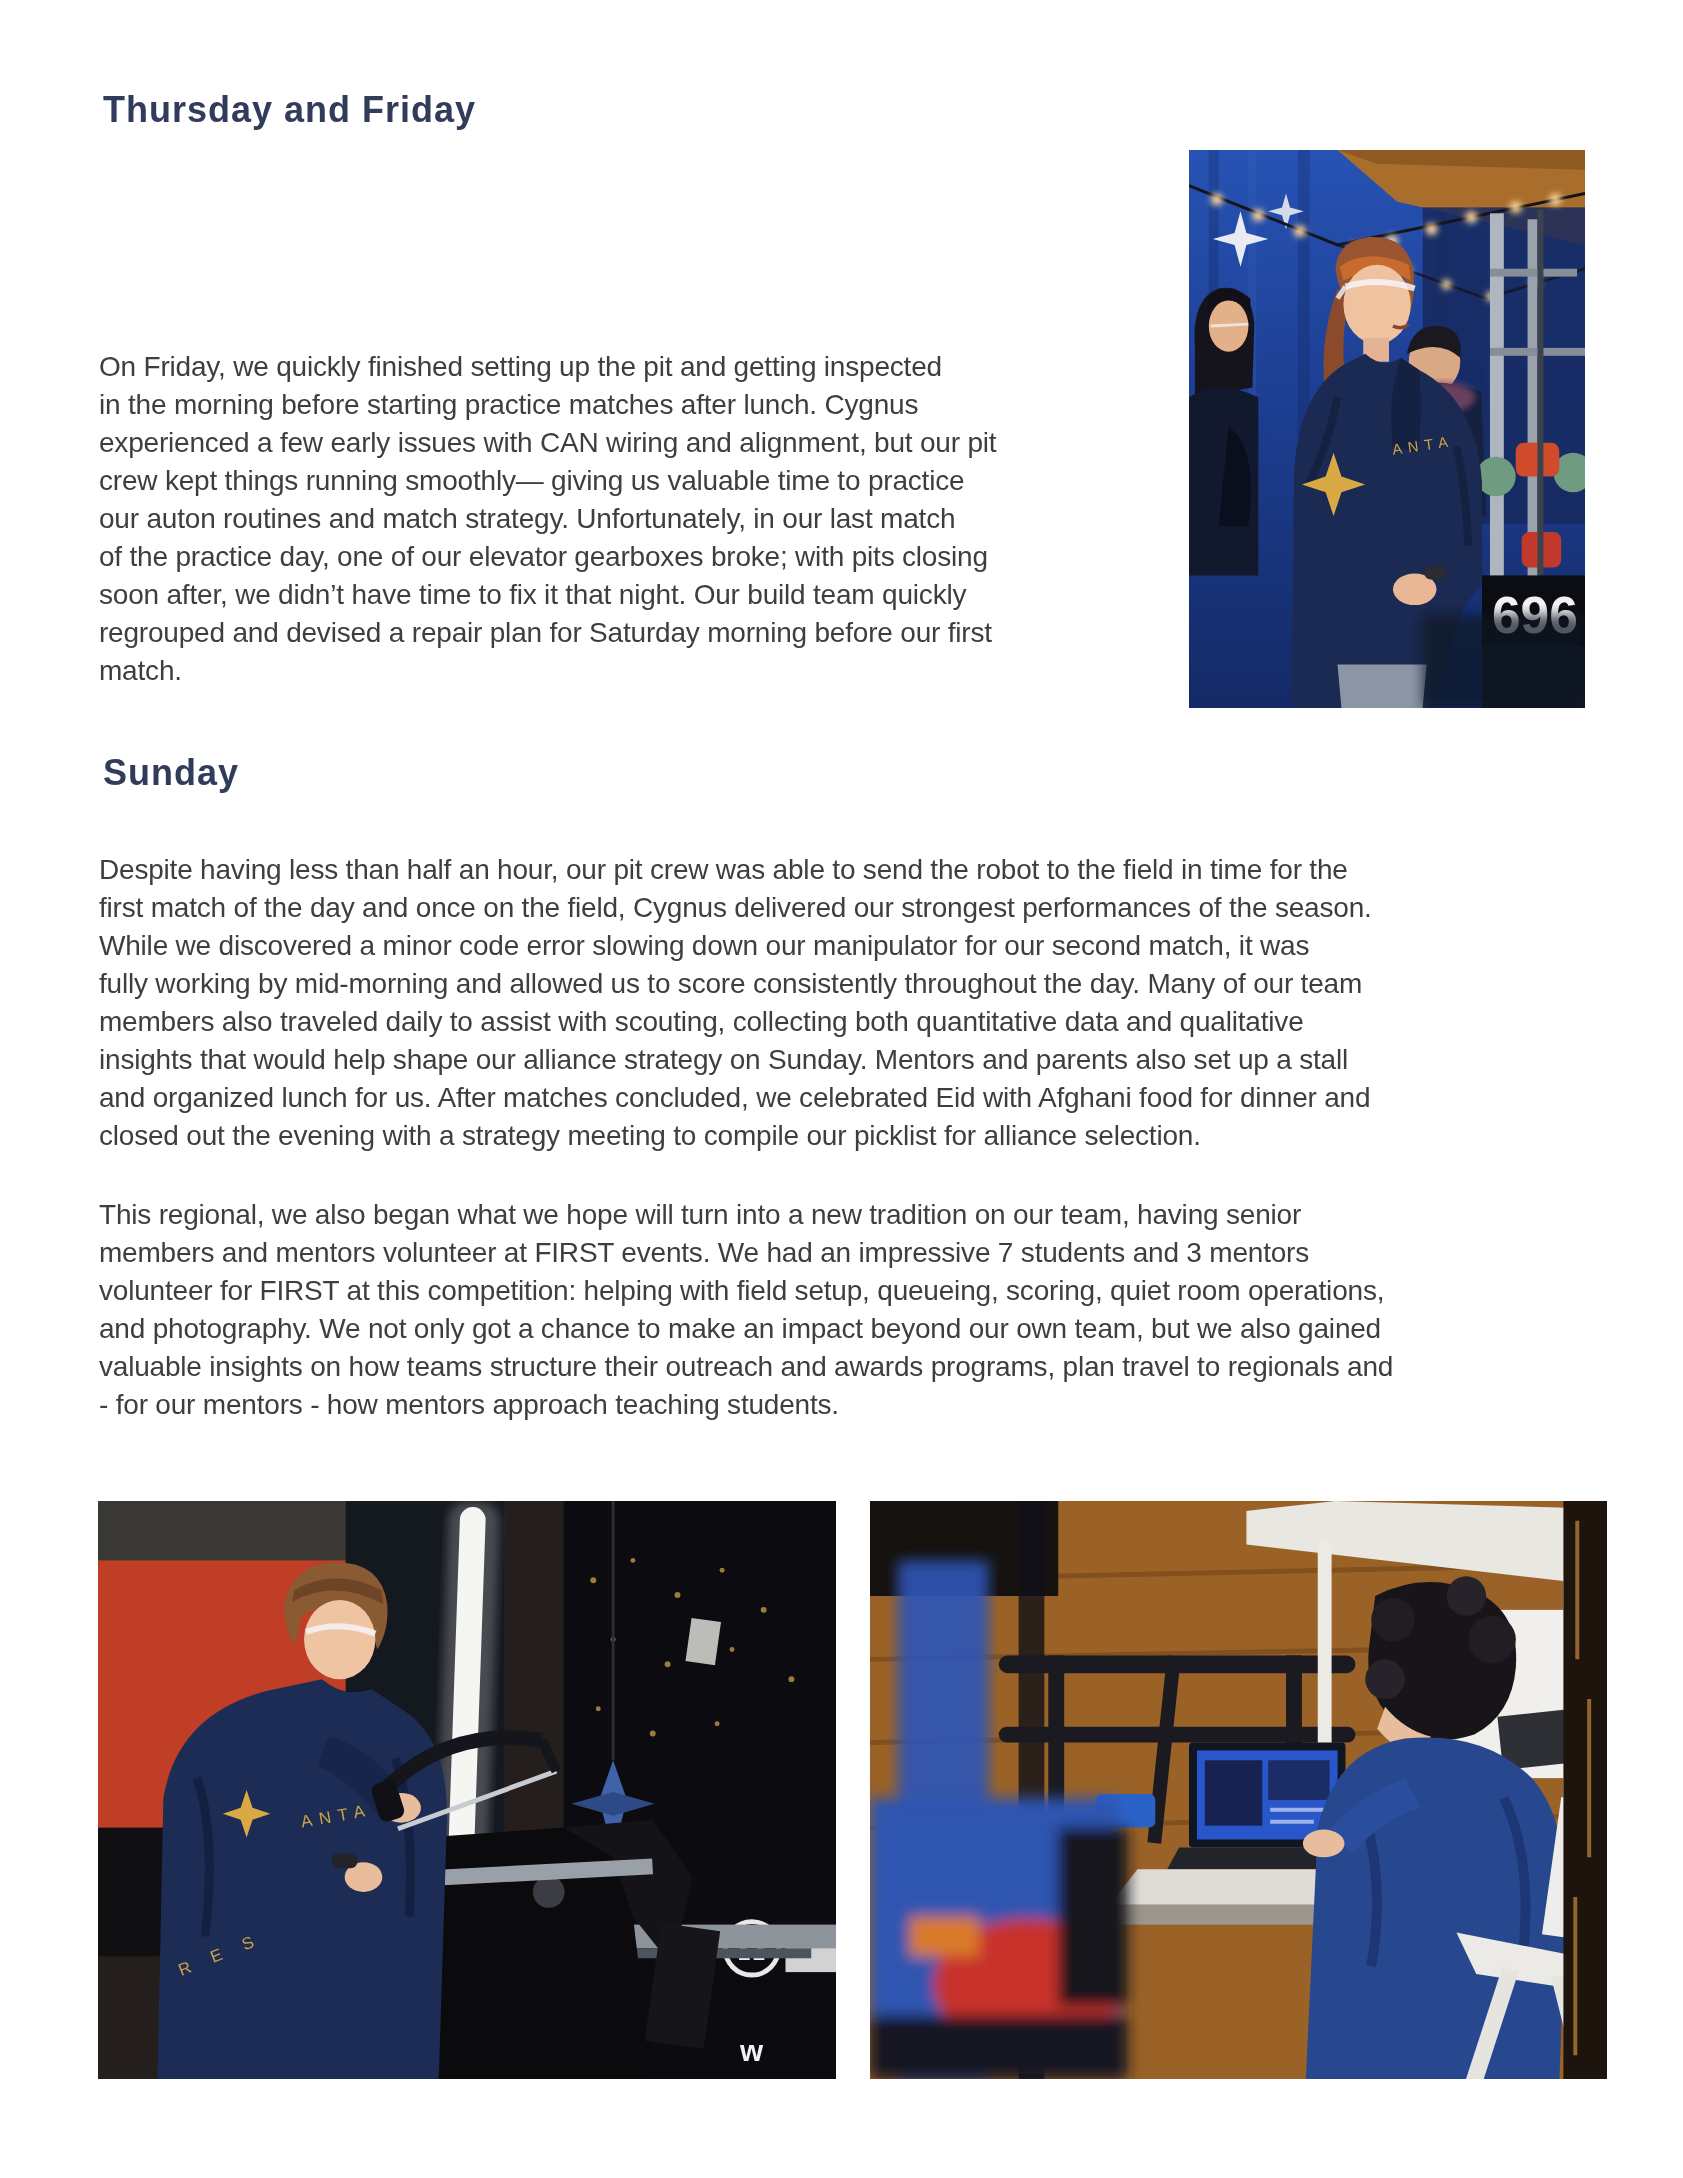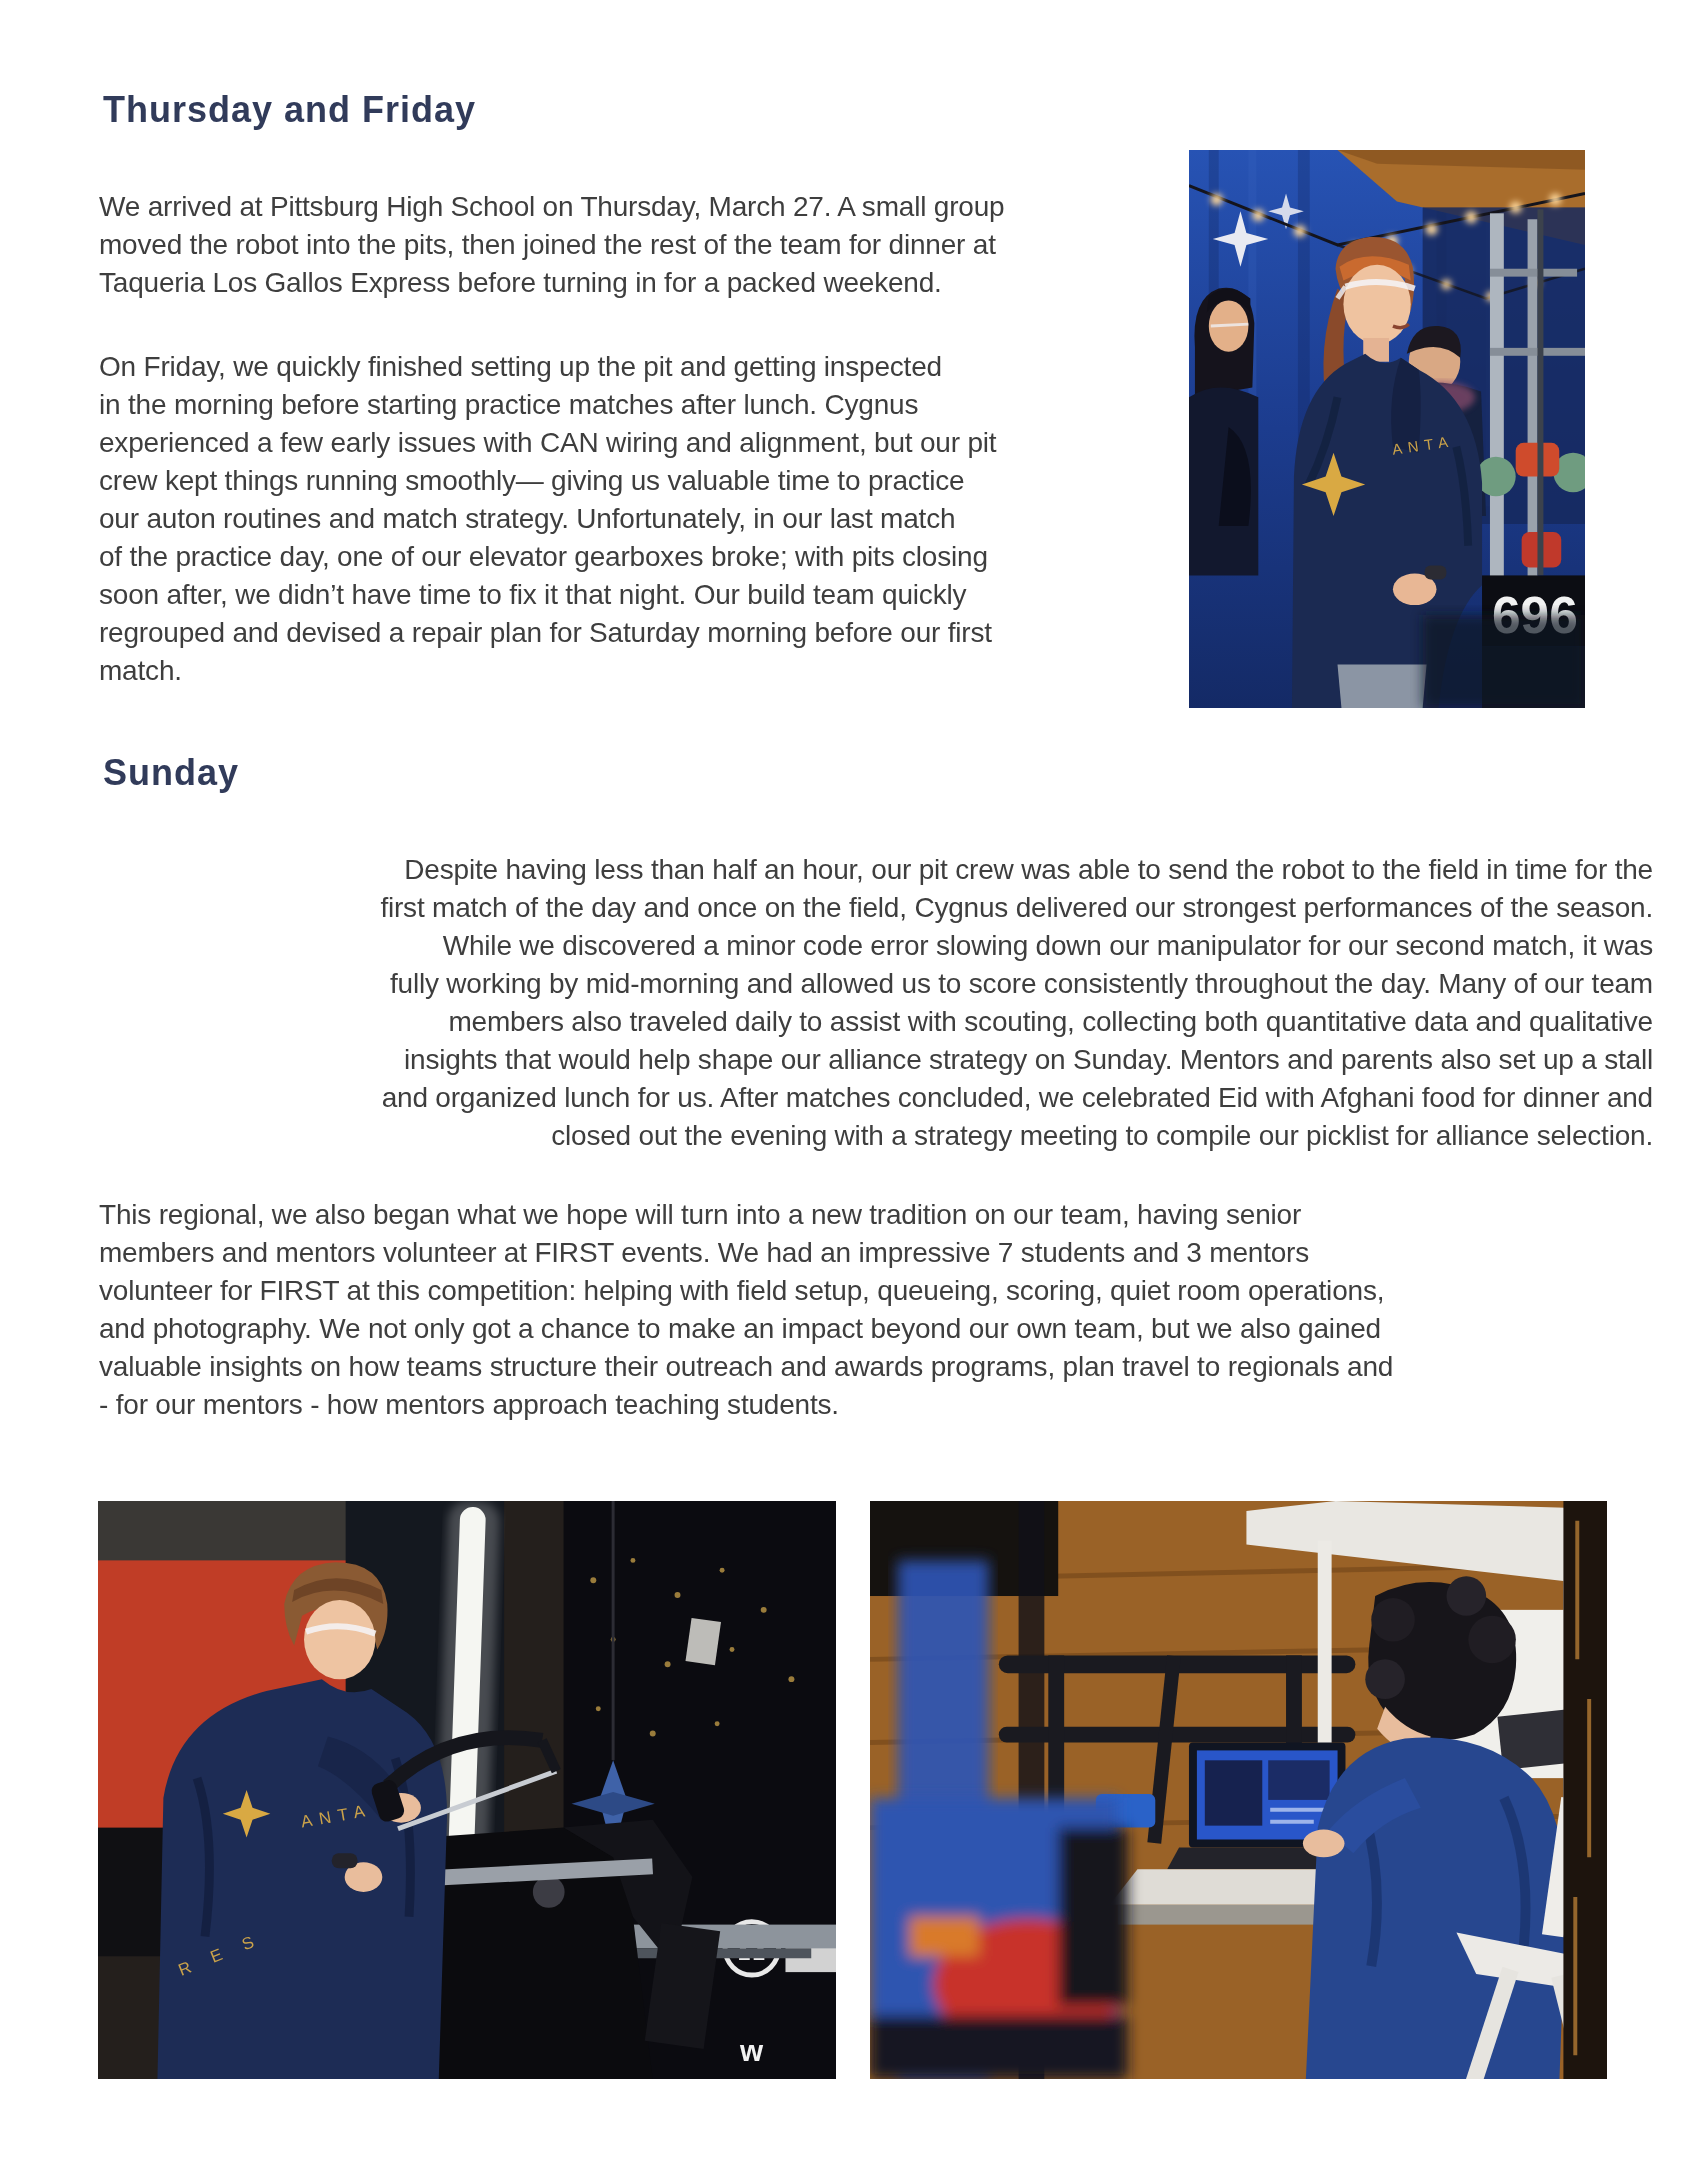--- a/index.html
+++ b/index.html
@@ -15,40 +15,37 @@
   #heading-thursday{top:85px;}
   #heading-saturday{top:748px;}
   .body-par{
     position:absolute;left:99px;margin:0;
     font-size:28px;line-height:38px;letter-spacing:-0.2px;
     color:var(--body-color,#3e3e3e);
     white-space:pre-line;
   }
   #par-arrival{top:188px;width:1129px;}
   #par-friday{top:348px;width:1129px;}
-  #par-saturday-1{top:851px;width:1554px;text-align:right;}
+  #par-saturday-1{top:851px;width:1554px;}
   #par-saturday-2{top:1196px;width:1554px;}
   .photo{
     position:absolute;overflow:hidden;background:#10182c;
   }
   #photo-pit{left:1189px;top:150px;width:396px;height:558px;}
   #photo-saw{left:98px;top:1501px;width:738px;height:578px;}
   #photo-laptop{left:870px;top:1501px;width:737px;height:578px;}
   .photo svg{display:block;width:100%;height:100%;}
 </style>
 </head>
 <body>
 
 <div class="page">
 
   <h1 class="heading" id="heading-thursday">Thursday and Friday</h1>
 
-  <p class="body-par" id="par-arrival">We arrived at Pittsburg High School on Thursday, March 27. A small group
-moved the robot into the pits, then joined the rest of the team for dinner at
-Taqueria Los Gallos Express before turning in for a packed weekend.</p>
 
   <p class="body-par" id="par-friday">On Friday, we quickly finished setting up the pit and getting inspected
 in the morning before starting practice matches after lunch. Cygnus
 experienced a few early issues with CAN wiring and alignment, but our pit
 crew kept things running smoothly— giving us valuable time to practice
 our auton routines and match strategy. Unfortunately, in our last match
 of the practice day, one of our elevator gearboxes broke; with pits closing
 soon after, we didn’t have time to fix it that night. Our build team quickly
 regrouped and devised a repair plan for Saturday morning before our first
 match.</p>

